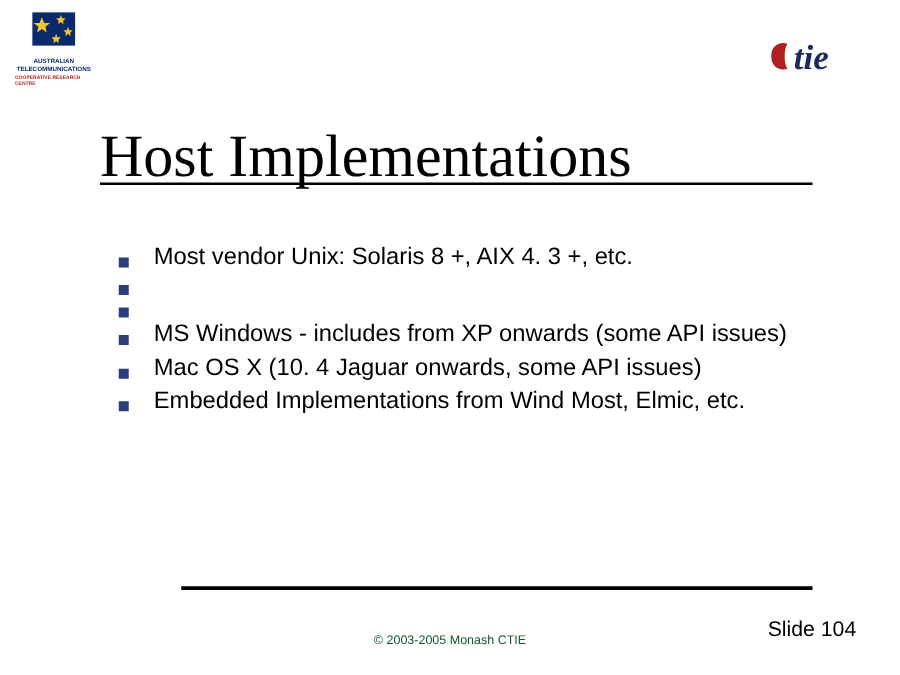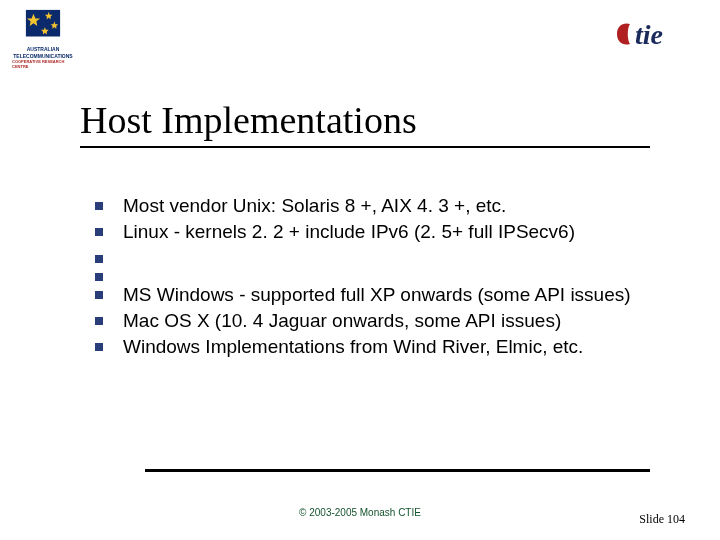--- a/index.html
+++ b/index.html
@@ -40,49 +40,49 @@
   .logo-left-sub {
     font-size: 4px;
     color: #b02a2a;
     font-weight: bold;
   }
   .logo-right {
     width: 95px;
     height: 40px;
     display: flex;
     align-items: center;
-    margin-top: 6px;
+    margin-top: 17px;
   }
   .logo-right svg { width: 95px; height: 40px; }
   .title {
     position: absolute;
     top: 98px;
     left: 80px;
     font-family: "Times New Roman", Times, serif;
-    font-size: 38px;
+    font-size: 48px;
     color: #000;
     font-weight: normal;
   }
   .title-underline {
     position: absolute;
     top: 146px;
     left: 80px;
     width: 570px;
     height: 2px;
     background: #000;
   }
   .body-list {
     position: absolute;
     top: 194px;
     left: 95px;
     width: 560px;
   }
   .bullet-row {
     display: flex;
-    align-items: flex-start;
+    align-items: center;
     margin-bottom: 2px;
   }
   .bullet-square {
     width: 8px;
     height: 8px;
     background: #2a3f7a;
     margin-top: 8px;
     margin-right: 20px;
     flex-shrink: 0;
   }
@@ -105,25 +105,25 @@
     bottom: 22px;
     left: 0;
     width: 720px;
     text-align: center;
     font-size: 10px;
     color: #14532d;
     font-family: Arial, Helvetica, sans-serif;
   }
   .footer-slide {
     position: absolute;
-    bottom: 13px;
+    bottom: 26px;
     right: 35px;
-    font-size: 12px;
+    font-size: 17px;
     color: #000;
-    font-family: Liberation Serif, serif;
+    font-family: Liberation Sans, sans-serif;
   }
 </style>
 </head>
 <body>
 
 <div class="header-logos">
   <div class="logo-left">
     <svg viewBox="0 0 40 40">
       <rect x="2" y="2" width="36" height="28" fill="#0a2a6b"></rect>
       <polygon points="10,6 12,11 17,11 13,14 14,19 10,16 6,19 7,14 3,11 8,11" fill="#f4c430"></polygon>
@@ -146,37 +146,33 @@
 <h1 class="title">Host Implementations</h1>
 <div class="title-underline"></div>
 
 <div class="body-list">
   <div class="bullet-row">
     <div class="bullet-square"></div>
     <div class="bullet-text">Most vendor Unix: Solaris 8 +, AIX 4. 3 +, etc.</div>
   </div>
   <div class="bullet-row">
     <div class="bullet-square"></div>
-    <div class="bullet-text">Linux - kernels 2. 2 + include IPv6 (2. 5+ full IPSecv6)</div>
   </div>
   <div class="bullet-row">
     <div class="bullet-square"></div>
   </div>
   <div class="bullet-row">
     <div class="bullet-square"></div>
-  </div>
-  <div class="bullet-row">
-    <div class="bullet-square"></div>
-    <div class="bullet-text">MS Windows - supported full XP onwards (some API issues)</div>
+    <div class="bullet-text">MS Windows - includes from XP onwards (some API issues)</div>
   </div>
   <div class="bullet-row">
     <div class="bullet-square"></div>
     <div class="bullet-text">Mac OS X (10. 4 Jaguar onwards, some API issues)</div>
   </div>
   <div class="bullet-row">
     <div class="bullet-square"></div>
-    <div class="bullet-text">Windows Implementations from Wind River, Elmic, etc.</div>
+    <div class="bullet-text">Embedded Implementations from Wind Most, Elmic, etc.</div>
   </div>
 </div>
 
 <div class="footer-line"></div>
 <div class="footer-copy">© 2003-2005 Monash CTIE</div>
 <div class="footer-slide">Slide 104</div>
 
 </body></html>

